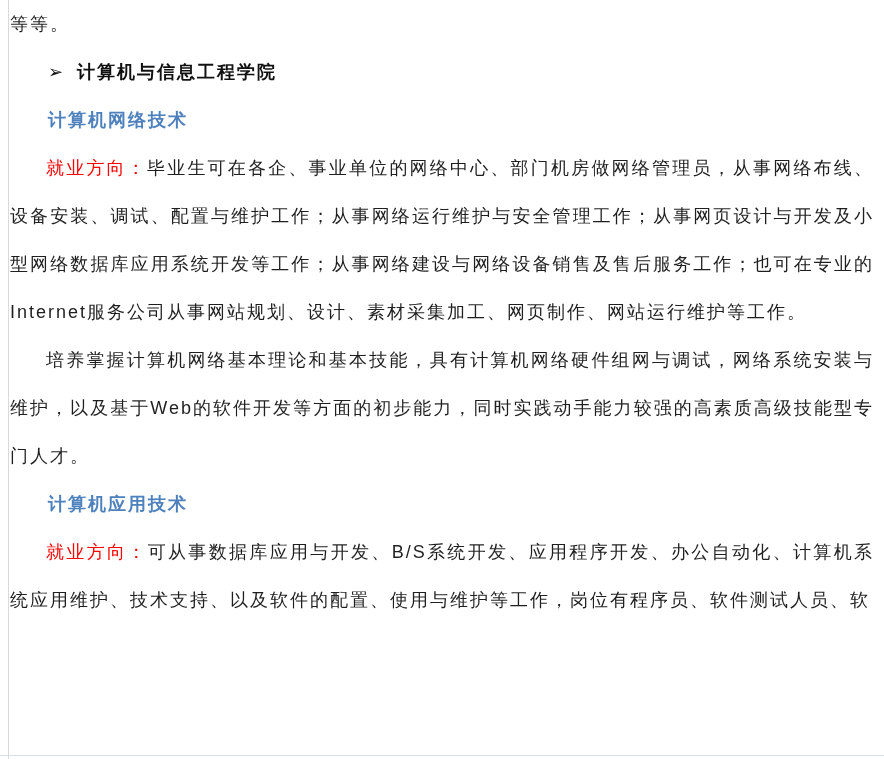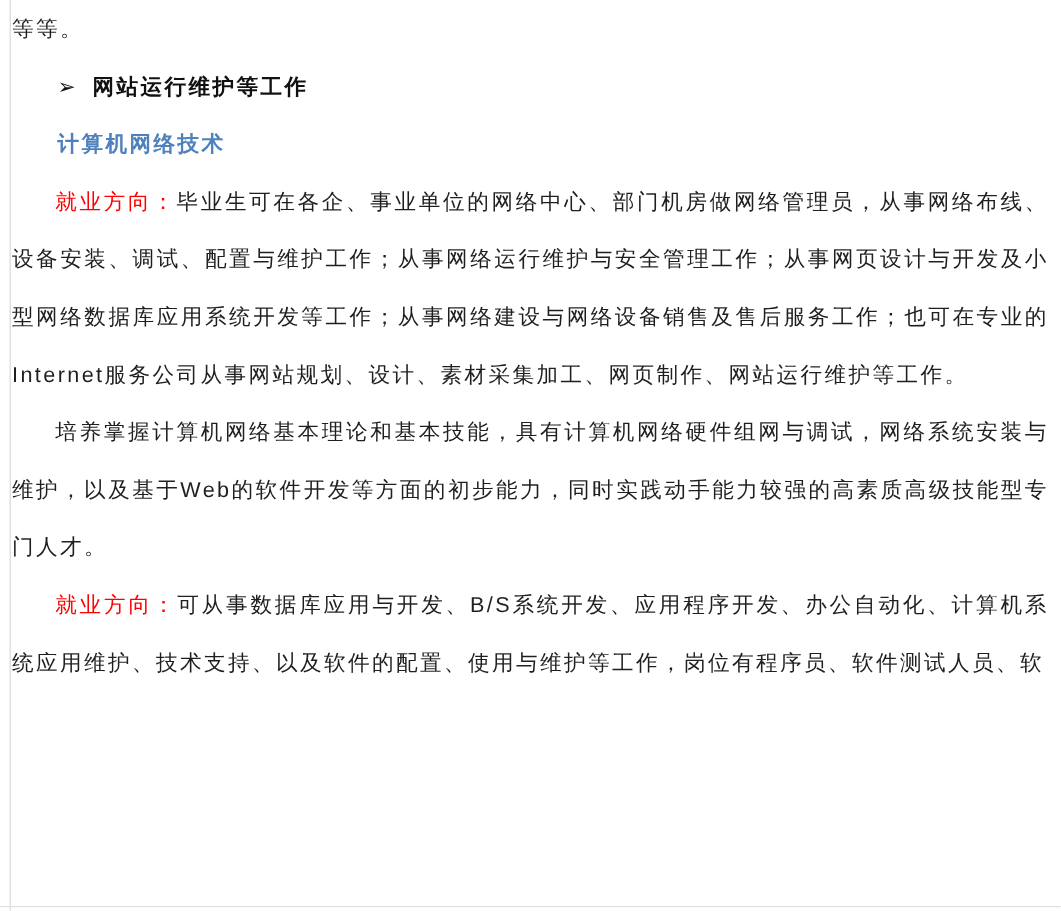--- a/index.html
+++ b/index.html
@@ -84,33 +84,34 @@
 <div class="page">
   <div class="edge-left"></div>
 
   <div class="content">
 
     <p class="para">
       <span>等等。</span>
     </p>
 
     <p class="section-heading">
-      <span class="bullet">➢</span><span>网站运行维护等工作</span>
+      <span class="bullet">➢</span><span>计算机与信息工程学院</span>
     </p>
 
     <p class="major-title" id="major1-title" style="color: rgb(79, 129, 189);">计算机网络技术</p>
 
     <p class="para indent">
       <span class="jobs-label" id="major1-jobs-label" style="color: rgb(255, 0, 0);">就业方向：</span><span>毕业生可在各企、事业单位的网络中心、部门机房做网络管理员，从事网络布线、设备安装、调试、配置与维护工作；从事网络运行维护与安全管理工作；从事网页设计与开发及小型网络数据库应用系统开发等工作；从事网络建设与网络设备销售及售后服务工作；也可在专业的Internet服务公司从事网站规划、设计、素材采集加工、网页制作、网站运行维护等工作。</span>
     </p>
 
     <p class="para indent">
       <span>培养掌握计算机网络基本理论和基本技能，具有计算机网络硬件组网与调试，网络系统安装与维护，以及基于Web的软件开发等方面的初步能力，同时实践动手能力较强的高素质高级技能型专门人才。</span>
     </p>
 
+    <p class="major-title" id="major2-title" style="color: rgb(79, 129, 189);">计算机应用技术</p>
 
 
     <p class="para indent">
       <span class="jobs-label" id="major2-jobs-label" style="color: rgb(255, 0, 0);">就业方向：</span><span>可从事数据库应用与开发、B/S系统开发、应用程序开发、办公自动化、计算机系统应用维护、技术支持、以及软件的配置、使用与维护等工作，岗位有程序员、软件测试人员、软</span>
     </p>
 
   </div>
 
   <div class="edge-bottom"></div>
 </div>

